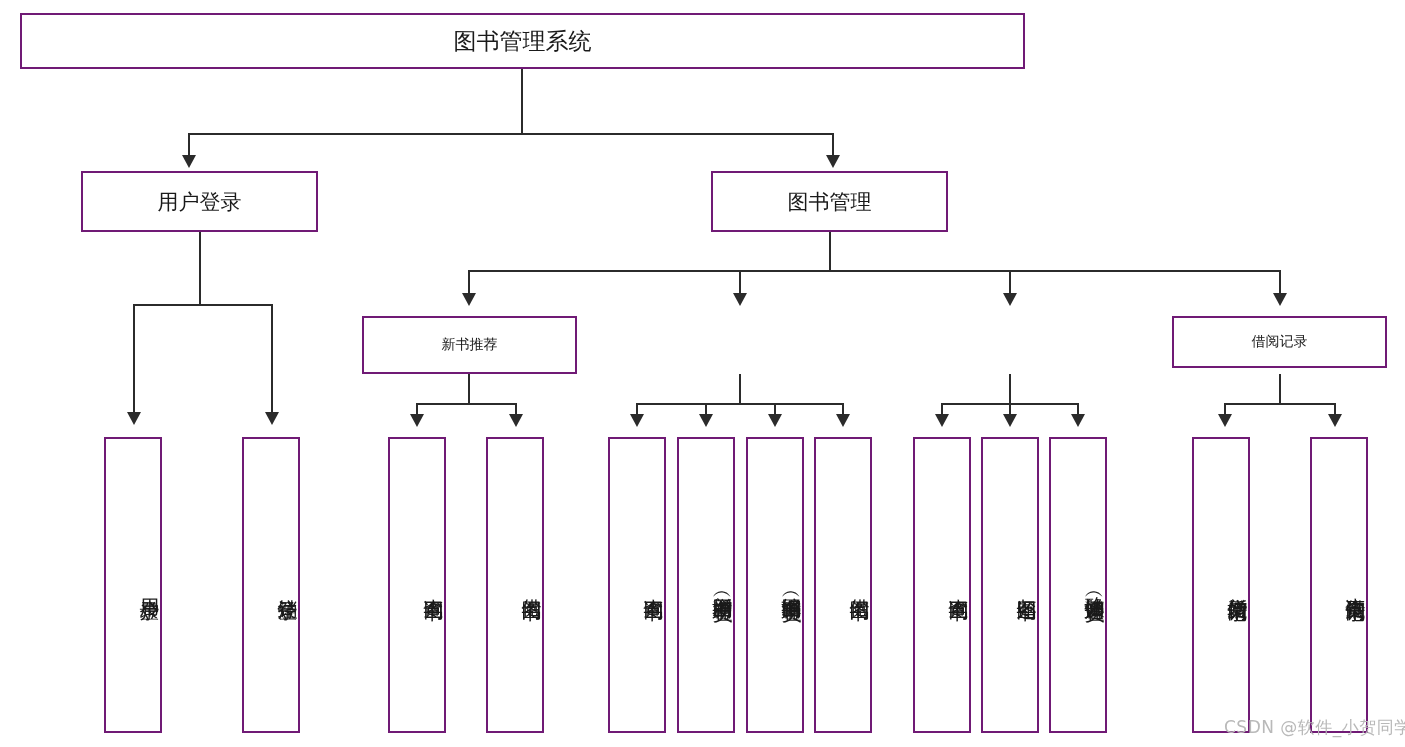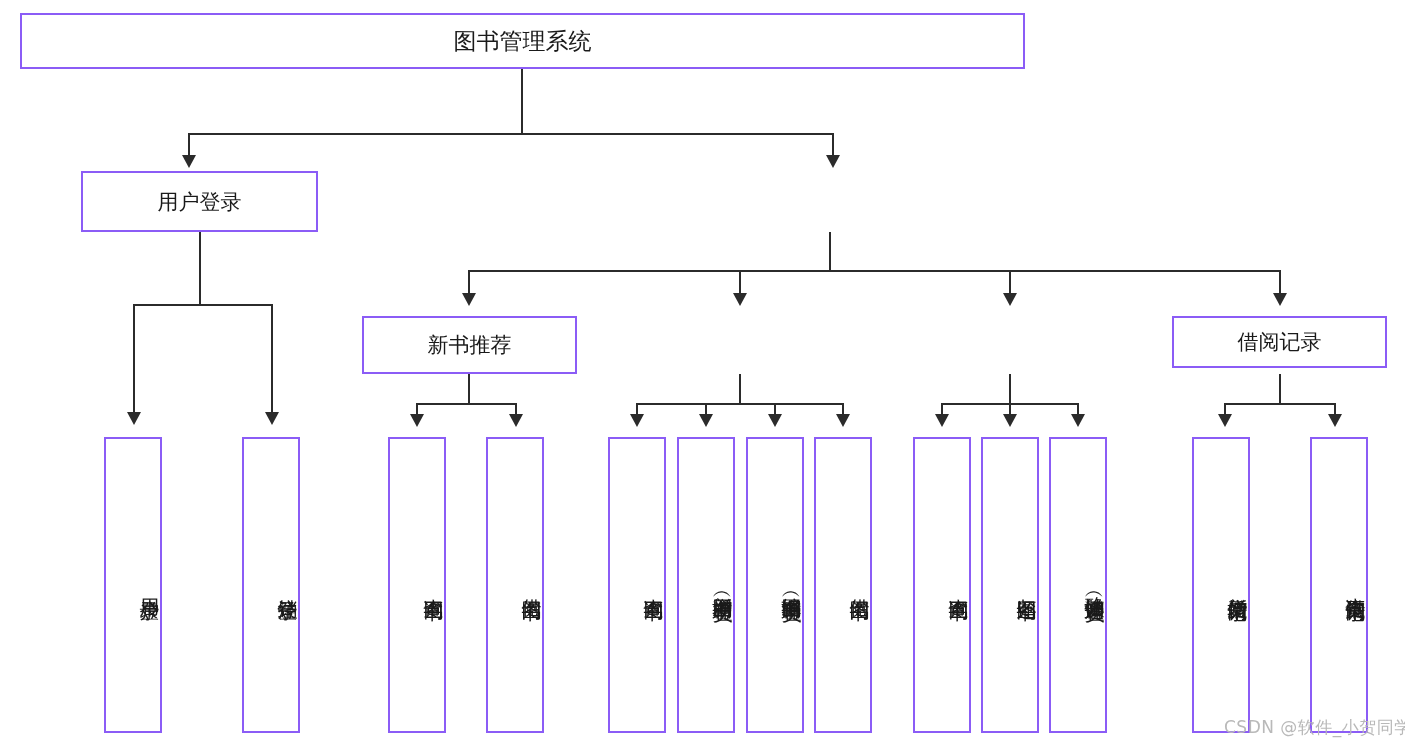--- a/index.html
+++ b/index.html
@@ -11,30 +11,30 @@
     position:relative;
     width:1405px;
     height:747px;
     background:#ffffff;
     overflow:hidden;
   }
   
   .node{
     position:absolute;
     box-sizing:border-box;
-    border:2px solid #8b5cf6;
+    border:2px solid #701a75;
     background:#ffffff;
     display:flex;
     align-items:center;
     justify-content:center;
     color:#1a1a1a;
   }
   .node.root{ font-size:23px; }
   .node.lvl1{ font-size:21px; }
-  .node.lvl2{ font-size:21px; }
+  .node.lvl2{ font-size:14px; }
   .node.leaf{
     font-size:20px;
     writing-mode:vertical-rl;
     text-orientation:upright;
     line-height:1.08;
     letter-spacing:1px;
     padding:8px 0;
     align-items:flex-start;
     justify-content:center;
   }
@@ -74,20 +74,23 @@
 
   <div class="ln v" style="left:521px;top:69px;height:65px;"></div>
   <div class="ln h" style="left:188px;top:133px;width:645px;"></div>
   <div class="ln v" style="left:188px;top:133px;height:24px;"></div>
   <div class="arrow" style="left:182px;top:155px;"></div>
   <div class="ln v" style="left:832px;top:133px;height:24px;"></div>
   <div class="arrow" style="left:826px;top:155px;"></div>
 
   <div class="node lvl1" style="left:81px;top:171px;width:237px;height:61px;">
     <span class="lbl">用户登录</span>
+  </div>
+  <div class="node lvl1" style="left:711px;top:171px;width:237px;height:61px;">
+    <span class="lbl">图书管理</span>
   </div>
 
   <div class="ln v" style="left:199px;top:232px;height:73px;"></div>
   <div class="ln h" style="left:133px;top:304px;width:139px;"></div>
   <div class="ln v" style="left:133px;top:304px;height:110px;"></div>
   <div class="arrow" style="left:127px;top:412px;"></div>
   <div class="ln v" style="left:271px;top:304px;height:110px;"></div>
   <div class="arrow" style="left:265px;top:412px;"></div>
 
   <div class="ln v" style="left:829px;top:232px;height:39px;"></div>

